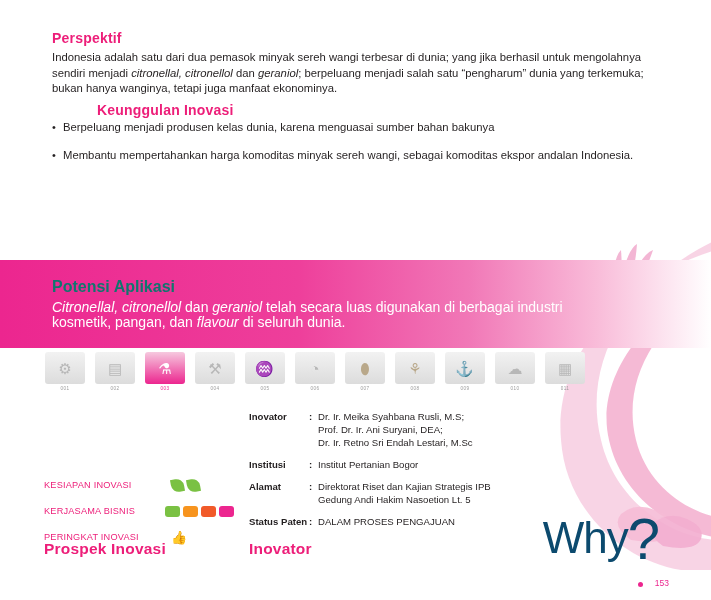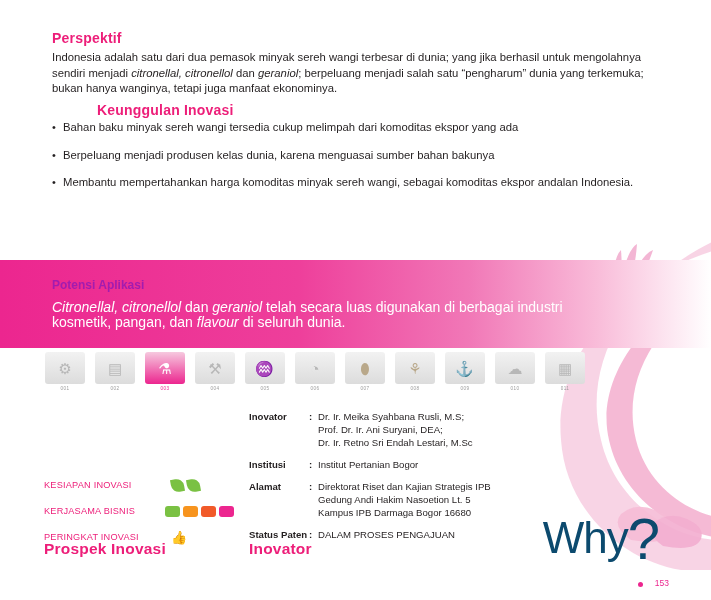--- a/index.html
+++ b/index.html
@@ -40,21 +40,21 @@
     content:"\2022";position:absolute;left:0;top:0;color:#231f20;font-size:11px;
   }
 
   
   .band{
     position:absolute;left:0;top:260px;width:711px;height:88px;
     background:linear-gradient(90deg,#ec268f 0%,#ee3f9b 42%,#f178b7 66%,#f9bcd9 84%,#ffffff 100%);
   }
   #potensi-title{
     position:absolute;left:52px;top:278px;
-    color:#a21caf;font-size:12px;font-weight:bold;
+    color:#0f766e;font-size:16px;font-weight:bold;
   }
   #potensi-body{
     position:absolute;left:52px;top:300px;width:520px;
     color:#ffffff;font-size:14px;line-height:15px;
   }
 
   
   .icons{position:absolute;left:44px;top:352px;width:560px;height:48px;}
   .icon-cell{position:absolute;top:0;width:42px;text-align:center;}
   .icon-box{
@@ -128,21 +128,20 @@
       <path d="M150 44 q10 -30 22 -34 q-8 24 -16 36 z" fill="#f3b6d4"></path>
       <path d="M132 48 q0 -30 8 -38 q2 24 -2 40 z" fill="#f3b6d4"></path>
     </g>
   </svg>
 
   <div class="sec-title" id="perspektif-title">Perspektif</div>
   <div id="perspektif-body"><span>Indonesia adalah satu dari dua pemasok minyak sereh wangi terbesar di dunia; yang jika berhasil untuk mengolahnya sendiri menjadi </span><span class="it">citronellal, citronellol </span><span>dan </span><span class="it">geraniol</span><span>; berpeluang menjadi salah satu “pengharum” dunia yang terkemuka; bukan hanya wanginya, tetapi juga manfaat ekonominya.</span></div>
 
   <div class="sec-title" id="keunggulan-title">Keunggulan Inovasi</div>
   <div id="keunggulan-list">
-      <div class="li">Bahan baku minyak sereh wangi tersedia cukup melimpah dari komoditas ekspor yang ada</div>
       <div class="li">Berpeluang menjadi produsen kelas dunia, karena menguasai sumber bahan bakunya</div>
       <div class="li">Membantu mempertahankan harga komoditas minyak sereh wangi, sebagai komoditas ekspor andalan Indonesia.</div>
     </div>
 
   <div class="band"></div>
   <div id="potensi-title">Potensi Aplikasi</div>
   <div id="potensi-body"><span class="it">Citronellal, citronellol </span><span>dan </span><span class="it">geraniol </span><span>telah secara luas digunakan di berbagai industri kosmetik, pangan, dan </span><span class="it">flavour</span><span> di seluruh dunia.</span></div>
 
   <div class="icons">
       <div class="icon-cell" style="left: 0px;">
@@ -256,21 +255,20 @@
         <div class="info-val">
           <span class="ln">Institut Pertanian Bogor</span>
         </div>
       </div>
       <div class="info-row">
         <div class="info-key">Alamat</div>
         <div class="info-colon">:</div>
         <div class="info-val">
           <span class="ln">Direktorat Riset dan Kajian Strategis IPB</span>
           <span class="ln">Gedung Andi Hakim Nasoetion Lt. 5</span>
-          <span class="ln">Kampus IPB Darmaga Bogor 16680</span>
         </div>
       </div>
       <div class="info-row">
         <div class="info-key">Status Paten</div>
         <div class="info-colon">:</div>
         <div class="info-val">
           <span class="ln">DALAM PROSES PENGAJUAN</span>
         </div>
       </div>
     </div>

